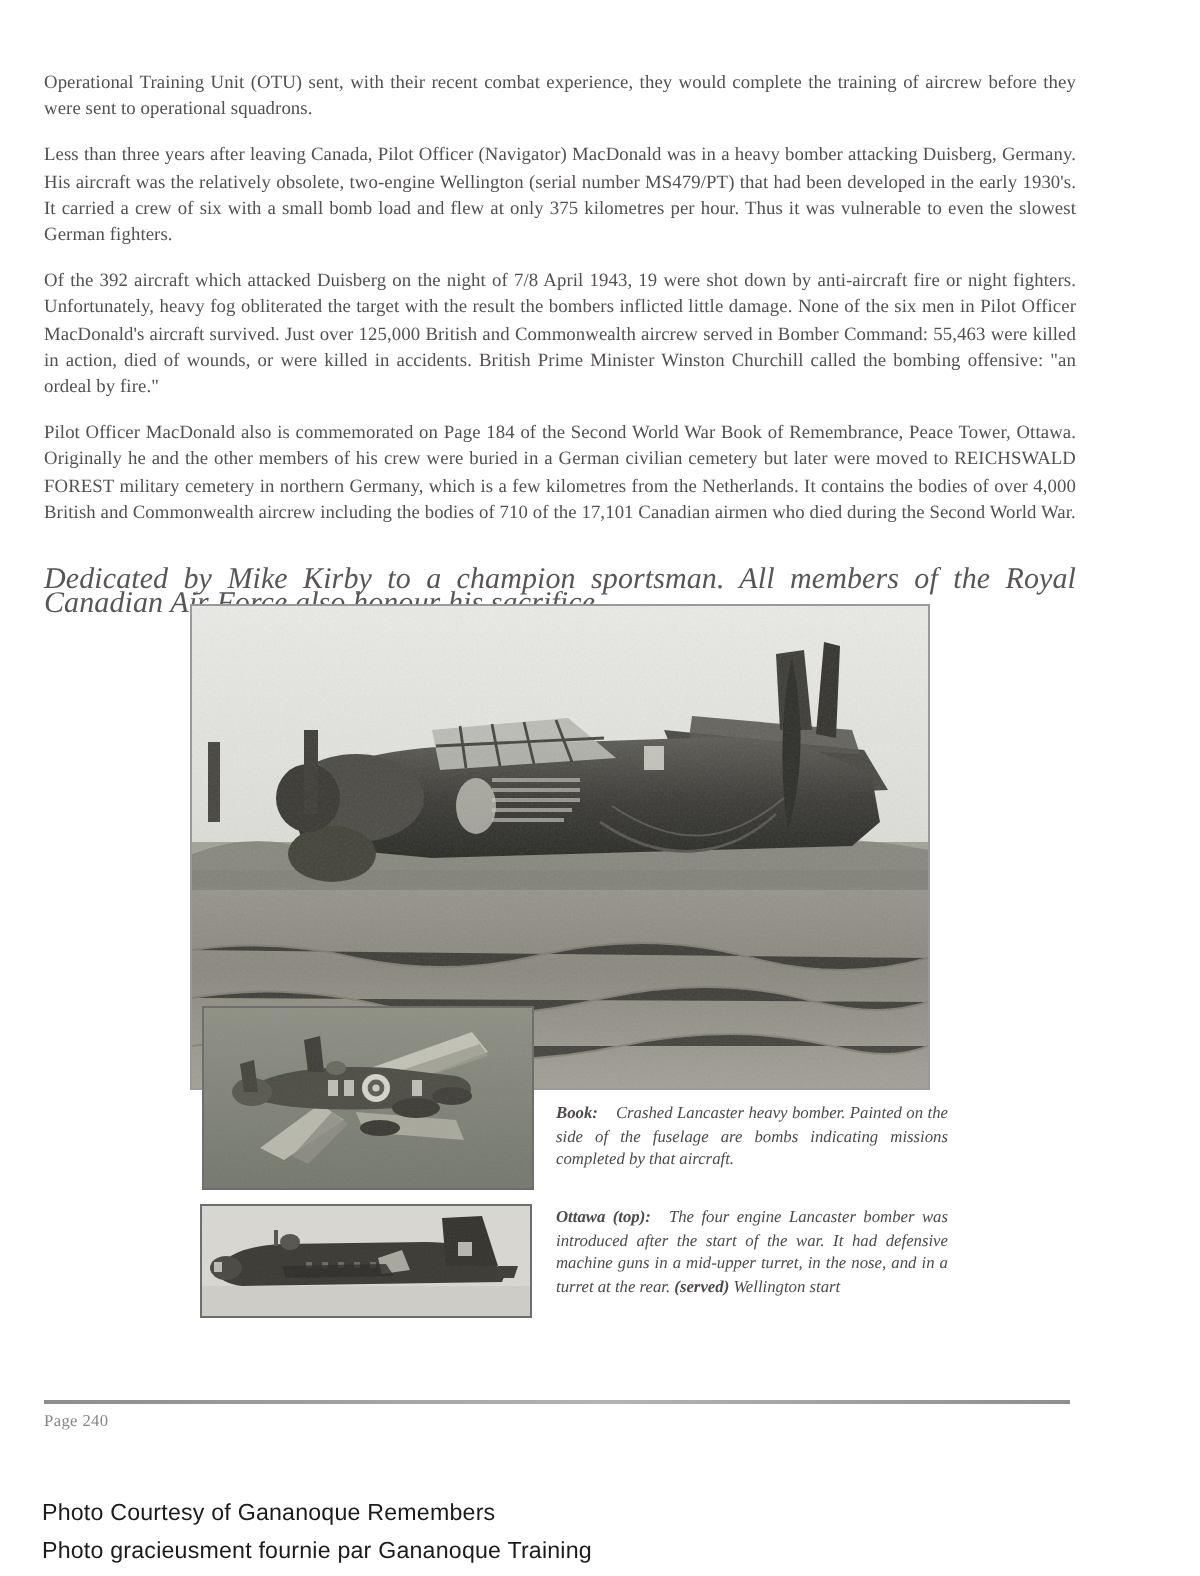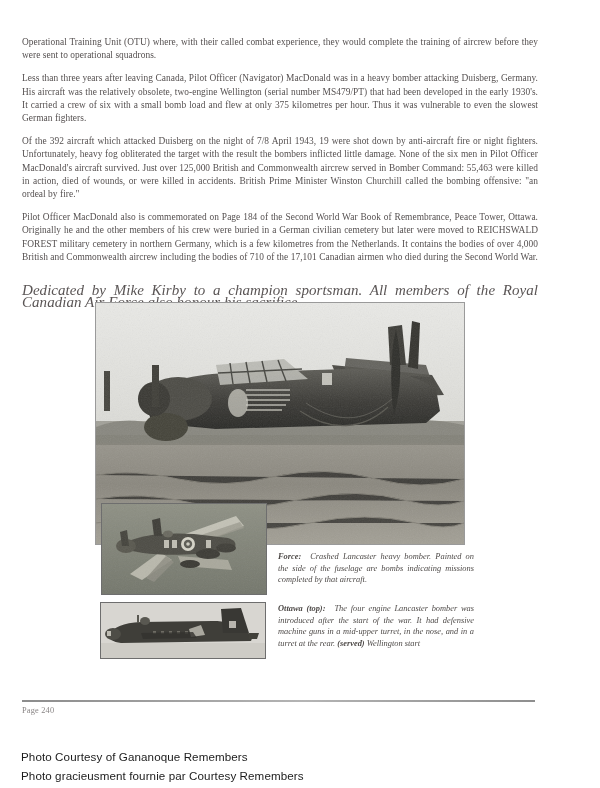--- a/index.html
+++ b/index.html
@@ -132,21 +132,21 @@
     line-height: 19px;
     color: #1b1b1b;
     letter-spacing: 0.1px;
   }
   .credit-lines div { white-space: nowrap; }
 </style>
 </head>
 <body>
 
 <div class="page-body">
-  <p class="para">Operational Training Unit (OTU) where, with their called combat experience, they would complete the training of aircrew before they were sent to operational squadrons.</p>
+  <p class="para">Operational Training Unit (OTU) sent, with their recent combat experience, they would complete the training of aircrew before they were sent to operational squadrons.</p>
   <p class="para">Less than three years after leaving Canada, Pilot Officer (Navigator) MacDonald was in a heavy bomber attacking Duisberg, Germany. His aircraft was the relatively obsolete, two-engine Wellington (serial number MS479/PT) that had been developed in the early 1930's. It carried a crew of six with a small bomb load and flew at only 375 kilometres per hour. Thus it was vulnerable to even the slowest German fighters.</p>
   <p class="para">Of the 392 aircraft which attacked Duisberg on the night of 7/8 April 1943, 19 were shot down by anti-aircraft fire or night fighters. Unfortunately, heavy fog obliterated the target with the result the bombers inflicted little damage. None of the six men in Pilot Officer MacDonald's aircraft survived. Just over 125,000 British and Commonwealth aircrew served in Bomber Command: 55,463 were killed in action, died of wounds, or were killed in accidents. British Prime Minister Winston Churchill called the bombing offensive: "an ordeal by fire."</p>
   <p class="para">Pilot Officer MacDonald also is commemorated on Page 184 of the Second World War Book of Remembrance, Peace Tower, Ottawa. Originally he and the other members of his crew were buried in a German civilian cemetery but later were moved to REICHSWALD FOREST military cemetery in northern Germany, which is a few kilometres from the Netherlands. It contains the bodies of over 4,000 British and Commonwealth aircrew including the bodies of 710 of the 17,101 Canadian airmen who died during the Second World War.</p>
   <p class="para dedication">Dedicated by Mike Kirby to a champion sportsman. All members of the Royal Canadian Air Force also honour his sacrifice.</p>
 </div>
 
 <div class="photo-area">
 
   <div class="main-photo">
     <svg width="368" height="241" viewBox="0 0 368 241" preserveAspectRatio="none">
@@ -316,28 +316,28 @@
 
       <path d="M40 30 L92 29 L96 35 L42 36 Z" fill="#2e2d29" opacity="0.8"></path>
 
       <path d="M148 30 L158 30 L156 36 L148 36 Z" fill="#3e3d37"></path>
       <rect x="0" y="0" width="164" height="55" filter="url(#grain3)" opacity="0.45"></rect>
     </svg>
   </div>
 </div>
 
 <div class="caption-block caption-above">
-  <b>Force:</b><span class="caption-lead-gap"></span><span>Crashed Lancaster heavy bomber. Painted on the side of the fuselage are bombs indicating missions completed by that aircraft.</span>
+  <b>Book:</b><span class="caption-lead-gap"></span><span>Crashed Lancaster heavy bomber. Painted on the side of the fuselage are bombs indicating missions completed by that aircraft.</span>
 </div>
 
 <div class="caption-block caption-inset">
   <b>Ottawa (top):</b><span class="caption-lead-gap"></span><span>The four engine Lancaster bomber was introduced after the start of the war. It had defensive machine guns in a mid-upper turret, in the nose, and in a turret at the rear.</span>
   <b>(served)</b>
   <span>Wellington start</span>
 </div>
 
 <div class="footer-rule"></div>
 <div class="page-number">Page 240</div>
 
 <div class="credit-lines">
   <div>Photo Courtesy of Gananoque Remembers</div>
-  <div>Photo gracieusment fournie par Courtesy Remembers</div>
+  <div>Photo gracieusment fournie par Gananoque Training</div>
 </div>
 
 </body></html>

